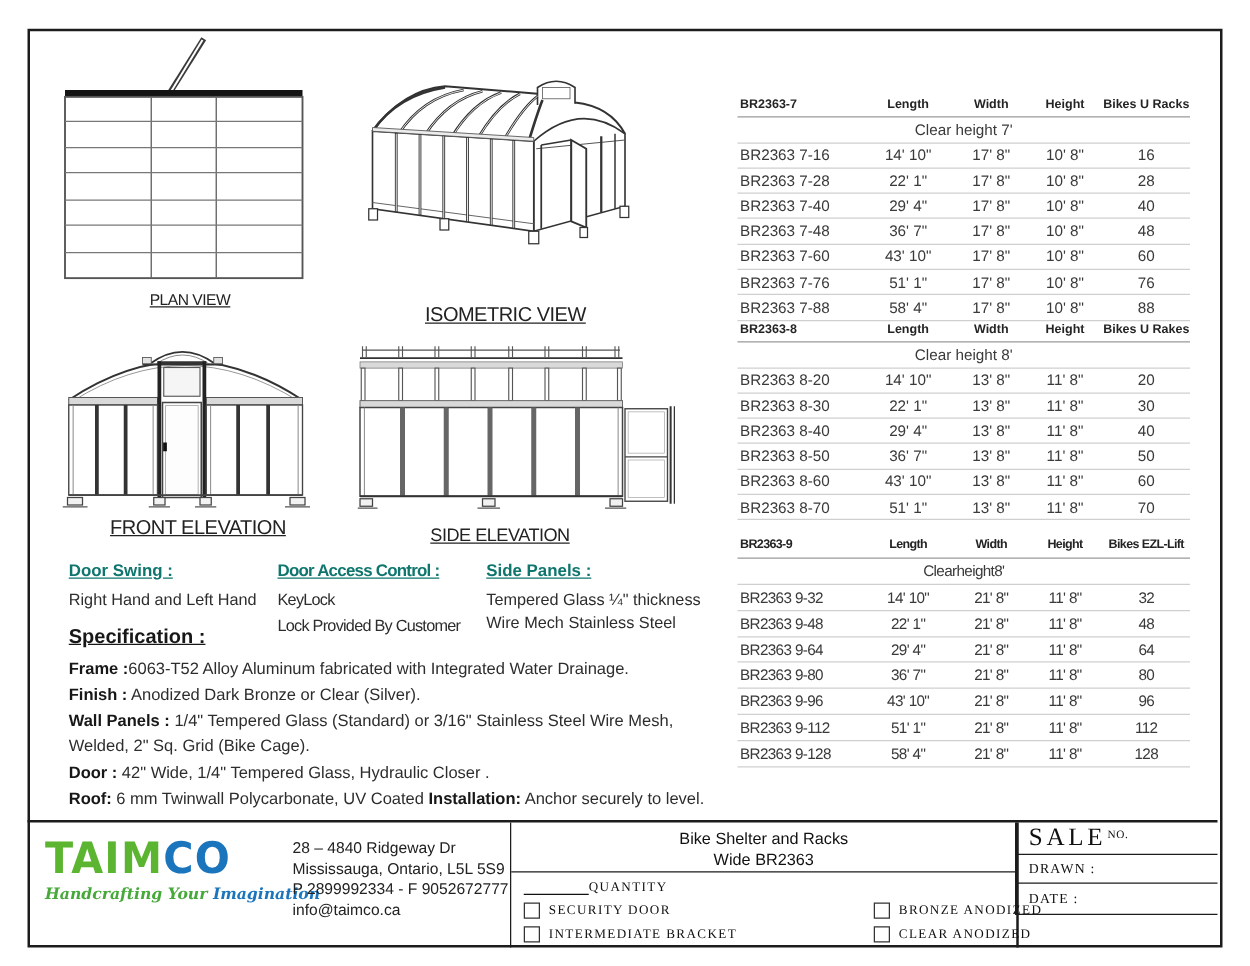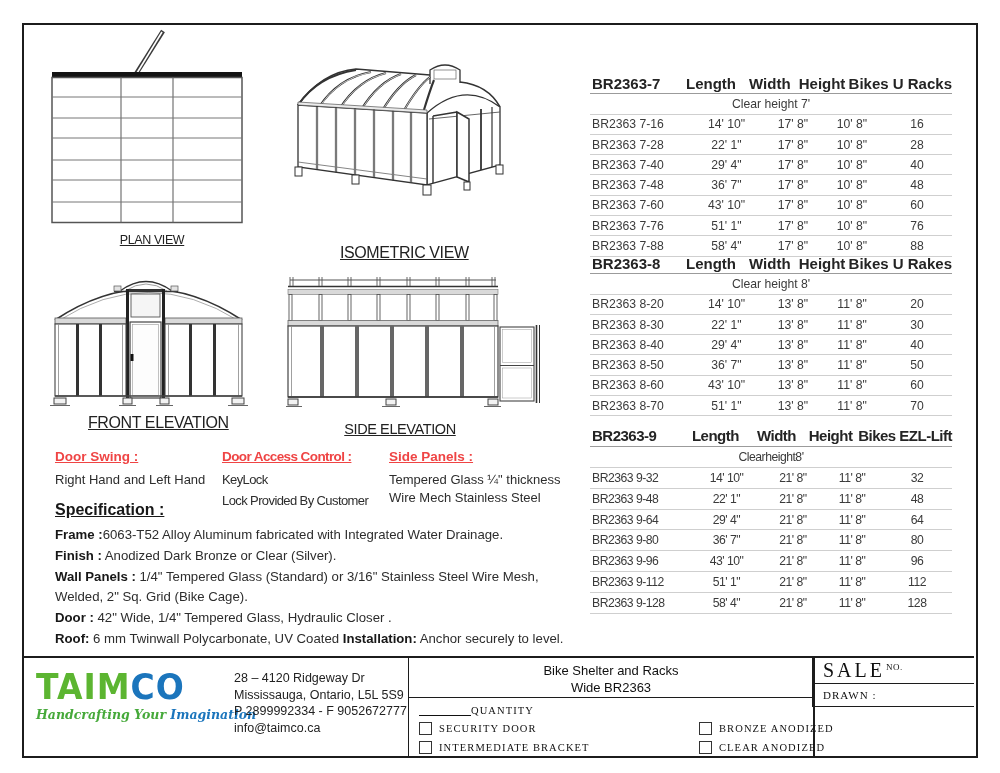--- a/index.html
+++ b/index.html
@@ -7,32 +7,32 @@
   .abs{position:absolute}
   .sheet{position:absolute;left:22px;top:23px;width:952px;height:731px;border:2px solid #1c1c1c}
 
   
   .dlabel{position:absolute;text-align:center;font-size:16px;letter-spacing:-0.4px;color:#222;
           text-decoration:underline;font-weight:500;white-space:nowrap}
 
   
   .dtable{position:absolute;left:590px;width:362px;color:#3a3a3a;font-size:12.2px}
   .trow{display:flex;align-items:center;height:19.3px;border-bottom:1px solid #cfcfcf;white-space:nowrap}
-  .trow.thead{font-weight:bold;color:#242424;border-bottom:1px solid #9b9b9b;font-size:15px}
+  .trow.thead{font-weight:bold;color:#242424;border-bottom:1px solid #9b9b9b;font-size:10px}
   .trow.tsub{justify-content:center}
   .c0{width:97px;padding-left:2px;text-align:left;overflow:visible}
   .c1{width:75px;text-align:center}
   .c2{width:58px;text-align:center}
   .c3{width:60px;text-align:center}
   .c4{flex:1;text-align:center}
   .dtable.condensed{letter-spacing:-0.5px}
   .dtable.condensed .trow{height:19.9px}
 
   
-  .sec-title{font-weight:bold;font-size:13.5px;text-decoration:underline;color:#ef4444;white-space:nowrap}
+  .sec-title{font-weight:bold;font-size:13.5px;text-decoration:underline;color:#0f766e;white-space:nowrap}
   .sec-line{font-size:13px;color:#2d2d2d;white-space:nowrap}
   .cond{letter-spacing:-0.6px}
   .spec-title{font-weight:bold;font-size:16px;text-decoration:underline;color:#171717}
   .spec-line{font-size:13.2px;line-height:20.8px;color:#2d2d2d}
   .spec-line b{color:#171717}
 
   
   .tblock{position:absolute;left:22px;top:656px;width:952px;height:100px;border-top:2px solid #1c1c1c}
   .tb-mid{position:absolute;left:386px;top:0;width:404px;height:100px;border-left:1.5px solid #1c1c1c;border-right:2px solid #1c1c1c}
   .tb-title{height:40px;border-bottom:1.5px solid #1c1c1c;text-align:center;padding-top:4px;box-sizing:border-box}
@@ -459,21 +459,21 @@
 <div class="tblock">
 
   <div class="abs" style="left:0;top:0;width:386px;height:100px">
     <div class="abs" style="left:14px;top:12px">
       <div style="font-family:'DejaVu Sans',sans-serif;font-weight:800;font-size:33px;line-height:34px;letter-spacing:1px;transform:scaleY(1.05)">
         <span style="color:#5cb531">TAIM</span><span style="color:#1b75bc">CO</span>
       </div>
       <div class="logo-tagline" id="logo-tagline" style="margin-top:3px"><span style="color: rgb(70, 169, 58);">Handcrafting</span><span style="color: rgb(70, 169, 58);"> Your</span><span style="color: rgb(27, 117, 188);"> Imagination</span></div>
     </div>
     <div class="abs addr" style="left:212px;top:12px" id="addr">
-        <div>28 – 4120 Ridgeway Dr</div>
+        <div>28 – 4840 Ridgeway Dr</div>
         <div>Mississauga, Ontario, L5L 5S9</div>
         <div>P 2899992334 - F 9052672777</div>
         <div>info@taimco.ca</div>
       </div>
   </div>
 
   <div class="tb-mid">
     <div class="tb-title">
       <div>Bike Shelter and Racks</div>
       <div>Wide BR2363</div>
@@ -508,14 +508,17 @@
   </div>
 
   <div class="tb-right">
     <div class="tb-rrow" style="height:26px;border-left:2px solid #1c1c1c">
       <span style="font-size:20px;letter-spacing:3px">SALE</span>
       <span style="font-size:9px;letter-spacing:0.5px;margin-left:1px;margin-top:-8px">NO.</span>
     </div>
     <div class="tb-rrow fld" style="height:23px;border-left:2px solid #1c1c1c">
       <span>DRAWN :</span>
     </div>
+    <div class="tb-rrow fld" style="height:25px;border-left:2px solid #1c1c1c">
+      <span>DATE :</span>
+    </div>
   </div>
 </div>
 
 </body></html>

